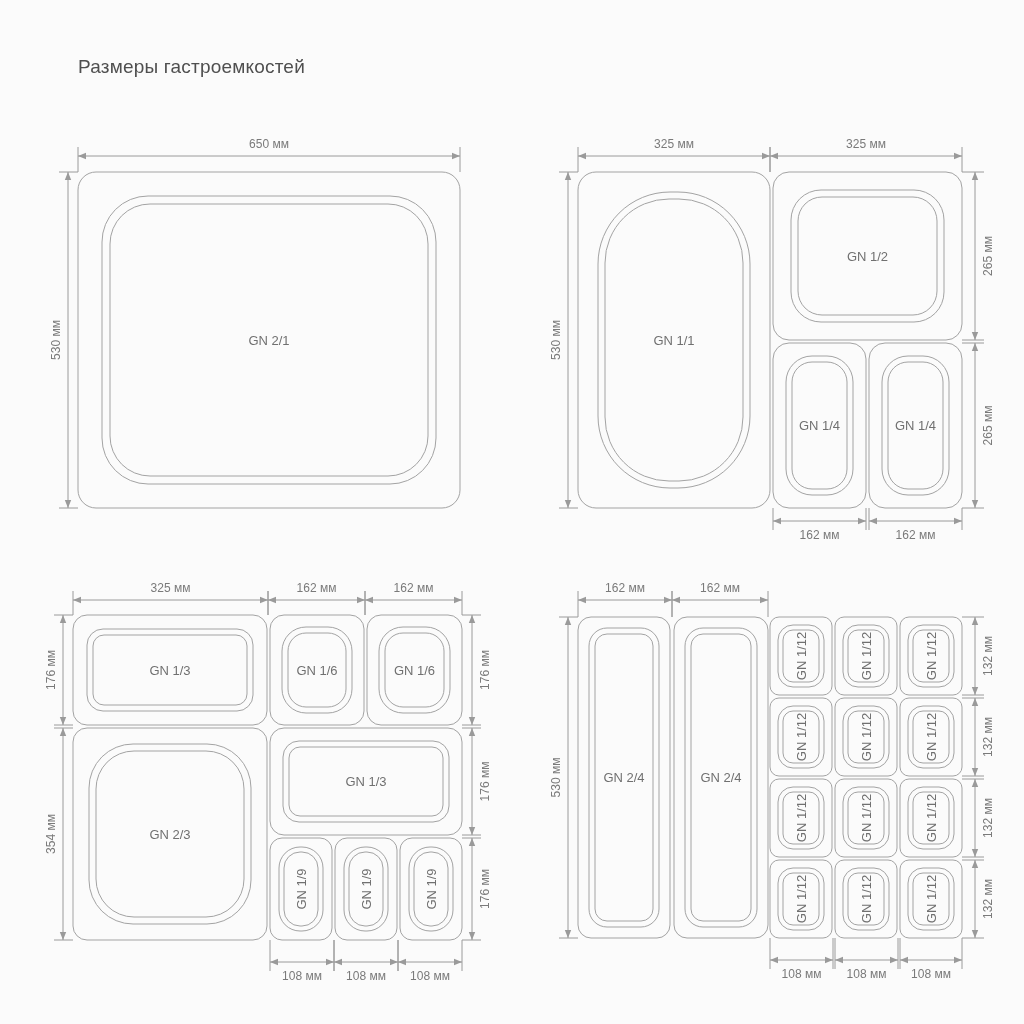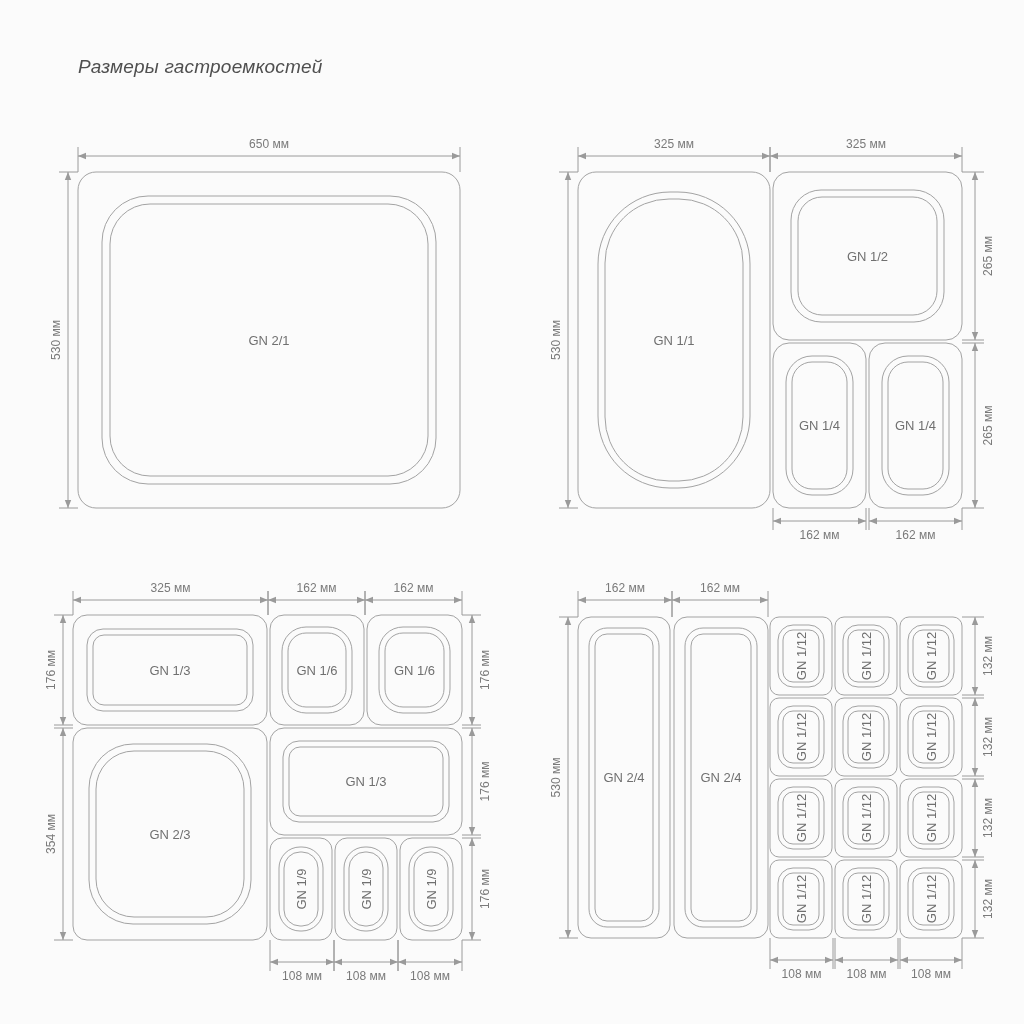--- a/index.html
+++ b/index.html
@@ -7,21 +7,20 @@
     width: 1024px; height: 1024px;
     background: #fbfbfb;
     font-family: "Liberation Sans", sans-serif;
     overflow: hidden;
   }
   .page { position: relative; width: 1024px; height: 1024px; }
   .title {
     position: absolute; left: 78px; top: 56px; margin: 0;
     font-size: 19px; font-weight: 400; letter-spacing: 0.2px;
     color: #4f4f4f;
-    font-style: italic;
   }
   svg { position: absolute; left: 0; top: 0; }
   svg text { font-family: "Liberation Sans", sans-serif; }
 </style>
 </head>
 <body style="background: rgb(251, 251, 251);">
 
 <div class="page">
   <h1 class="title" style="color: rgb(79, 79, 79);">Размеры гастроемкостей</h1>
   <svg id="diagram-svg" width="1024" height="1024" viewBox="0 0 1024 1024">

